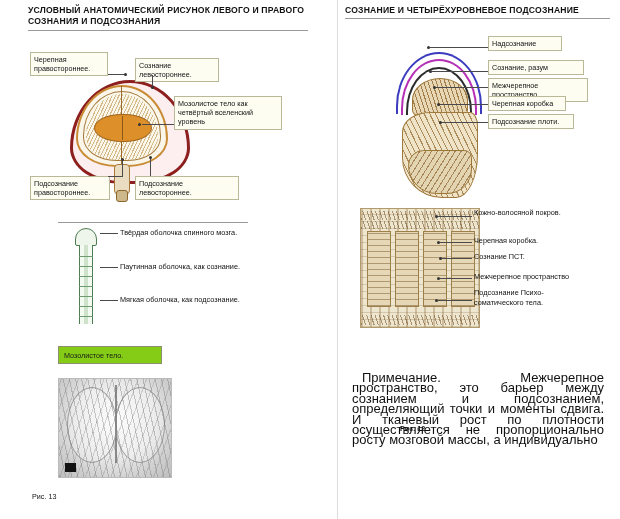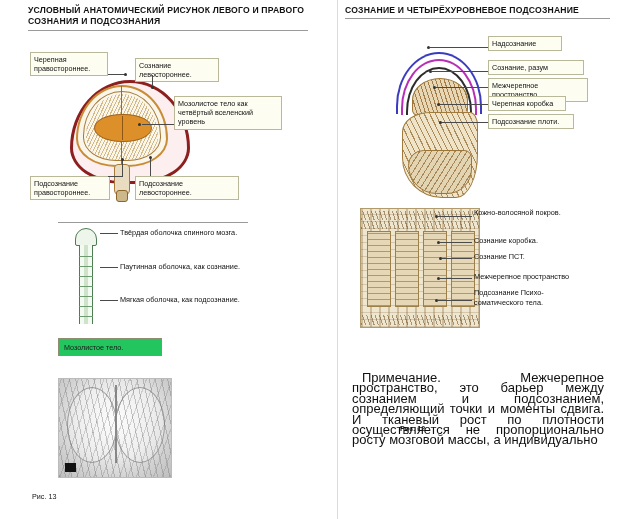--- a/index.html
+++ b/index.html
@@ -227,25 +227,25 @@
     top: 17px;
     width: 4px;
     height: 79px;
     background: #cfe3cb;
   }
 
   
   .mz-panel {
     position: absolute;
     left: 58px;
-    top: 338px;
+    top: 346px;
     width: 104px;
     height: 18px;
     border: 1px solid #8d8d6f;
-    background: #22c55e;
+    background: #84cc16;
     box-sizing: border-box;
   }
   .mz-panel span {
     position: absolute;
     left: 5px;
     top: 4px;
     font-size: 7.2px;
   }
 
   
@@ -537,21 +537,21 @@
     <div class="col" style="left:34px;"></div>
     <div class="col" style="left:62px;"></div>
     <div class="col" style="left:90px;"></div>
     <div class="band" style="bottom:2px;height:10px;"></div>
   </div>
 
   <div class="plain" style="left:474px;top:208px;width:120px;">Кожно-волосяной покров.</div>
   <div class="leader" style="left:438px;top:216px;width:34px;"></div>
   <div class="dot" style="left:435px;top:215px;"></div>
 
-  <div class="plain" style="left:474px;top:236px;width:110px;">Сознание коробка.</div>
+  <div class="plain" style="left:474px;top:236px;width:110px;">Черепная коробка.</div>
   <div class="leader" style="left:440px;top:242px;width:32px;"></div>
   <div class="dot" style="left:437px;top:241px;"></div>
 
   <div class="plain" style="left:474px;top:252px;width:110px;">Сознание ПСТ.</div>
   <div class="leader" style="left:442px;top:258px;width:30px;"></div>
   <div class="dot" style="left:439px;top:257px;"></div>
 
   <div class="plain" style="left:474px;top:272px;width:120px;">Межчерепное пространство</div>
   <div class="leader" style="left:440px;top:278px;width:32px;"></div>
   <div class="dot" style="left:437px;top:277px;"></div>

